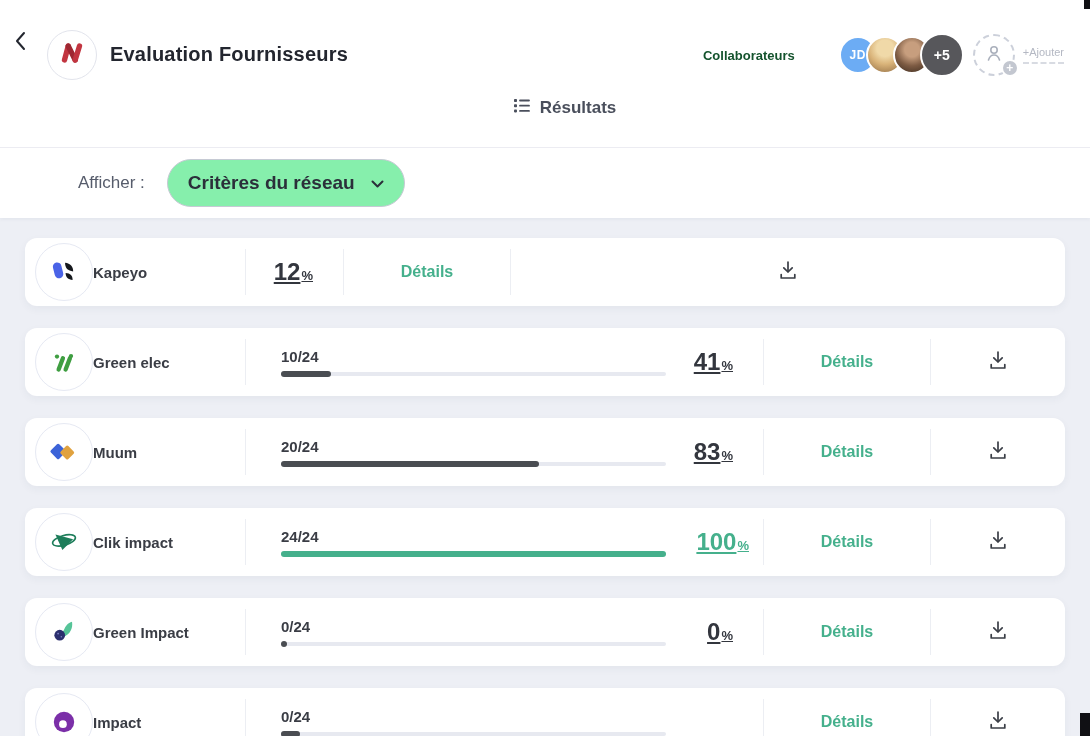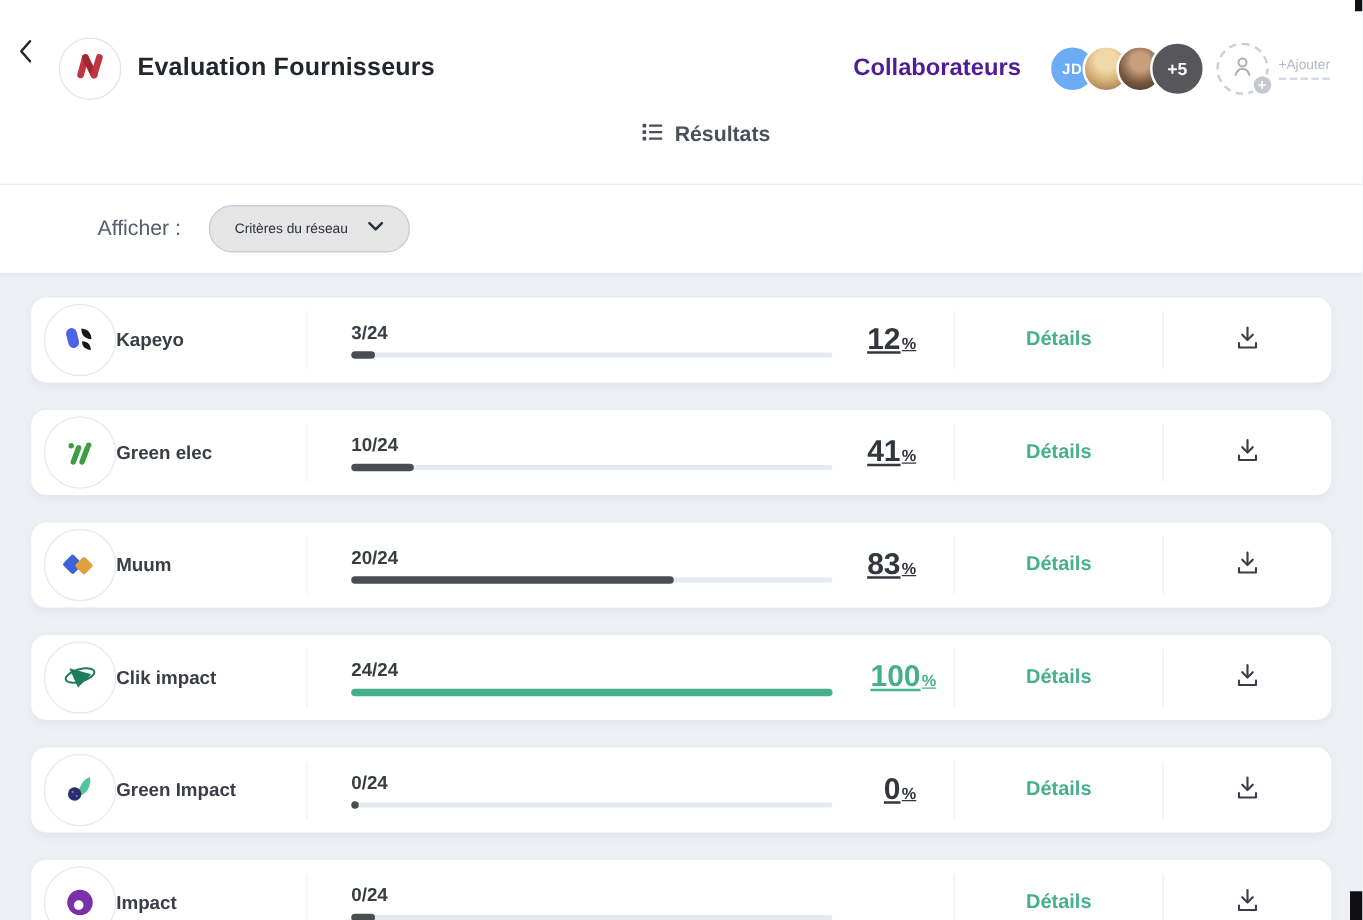--- a/index.html
+++ b/index.html
@@ -12,21 +12,21 @@
   }
   
   .header { height:96px; display:flex; align-items:center; justify-content:space-between;
             padding:14px 26px 0 8px; }
   .header-left { display:flex; align-items:flex-start; gap:13px; }
   .back-btn { width:26px; height:26px; display:flex; align-items:center; justify-content:center; cursor:pointer; }
   .app-logo { width:50px; height:50px; border-radius:50%; border:1px solid #e2e4ec;
               display:flex; align-items:center; justify-content:center; background:#fff; }
   .page-title { font-size:20px; font-weight:bold; letter-spacing:.2px; color:#23262f; }
   .header-right { display:flex; align-items:center; }
-  .collab-label { font-size:19px; font-weight:bold; color:#4c1d95; margin-right:22px; }
+  .collab-label { font-size:13px; font-weight:bold; color:#14532d; margin-right:44px; }
   .avatar-stack { display:flex; align-items:center; }
   .avatar { width:38px; height:38px; border-radius:50%; border:2px solid #fff; flex-shrink:0; }
   .avatar + .avatar { margin-left:-11px; }
   .avatar-jd { background:#6cacf4; color:#fff; font-size:12px; font-weight:bold;
                display:flex; align-items:center; justify-content:center; letter-spacing:.5px; }
   .avatar-photo-a { background: radial-gradient(circle at 50% 30%, #f0d9a8 0 28%, #d9b379 55%, #8f6b42 100%); }
   .avatar-photo-b { background: radial-gradient(circle at 50% 34%, #c79e7e 0 26%, #7d5b43 58%, #39291d 100%); }
   .avatar-overflow { width:44px; height:44px; background:#57575b; color:#fff; font-size:14px; font-weight:bold;
                      display:flex; align-items:center; justify-content:center; z-index:2; }
   .invite-circle { width:42px; height:42px; border:2px dashed #ccd0da; border-radius:50%;
@@ -41,23 +41,23 @@
           border-bottom:1px solid #ececf2;flex-direction:column; }
   .tab { position:relative; height:100%; display:flex; align-items:center; gap:9px;
          font-size:17px; font-weight:bold; color:#4a4f5c; cursor:pointer; }
   .tab.active { color:#22252e; }
   .tab.active::after { content:""; position:absolute; left:-17px; right:-9px; bottom:-1px;
                        height:5px; border-radius:3px; background:#45b08c; }
   
   .filterbar { height:70px; display:flex; align-items:center; gap:22px; padding-left:38px;
                background:#fff; box-shadow:0 2px 3px rgba(30,40,70,.04); position:relative; z-index:1; }
   .filter-label { font-size:17px; color:#565c6b;margin-left:40px; }
-  .filter-pill { display:flex; align-items:center; gap:16px; background:#e5e5e5;
+  .filter-pill { display:flex; align-items:center; gap:16px; background:#86efac;
                  border:1px solid #c6cad4; border-radius:24px; padding:12px 20px;
-                 font-size:11px; font-weight:normal; color:#2b2f3a; cursor:pointer; }
+                 font-size:19px; font-weight:bold; color:#2b2f3a; cursor:pointer; }
   
   .content { background:#edeff5; height:518px; padding:20px 25px; display:flex;
              flex-direction:column; gap:22px; overflow:hidden; }
   .row-card { background:#fff; border-radius:12px; min-height:68px; height:68px;
               display:flex; align-items:center; box-shadow:0 3px 8px rgba(40,50,80,.05); }
   .cell-identity { width:220px; display:flex; align-items:center; gap:0; padding-left:10px; }
   .logo-circle { width:58px; height:58px; border-radius:50%; border:1px solid #e6e9f3;
                  background:#fff; display:flex; align-items:center; justify-content:center; flex-shrink:0; }
   .supplier-name { font-size:15px; font-weight:bold; color:#3a3d45; }
   .v-divider { width:1px; height:46px; background:#eceef3; flex-shrink:0; }
@@ -170,26 +170,20 @@
       <div class="logo-circle">
           <svg width="28" height="28" viewBox="0 0 26 26">
       <rect x="3.5" y="4" width="8" height="15" rx="4" transform="rotate(-14 7.5 11.5)" fill="#4a63e7"></rect>
       <path d="M14 4.5 C19 5 21.5 8 21.5 12.5 C16.5 12 14 9.5 14 4.5 Z" fill="#15181d"></path>
       <path d="M14.5 14 C19 14.2 21 16.5 21 20.5 C16.8 20 14.5 18 14.5 14 Z" fill="#15181d"></path>
     </svg>
         </div>
       <span class="supplier-name">Kapeyo</span>
     </div>
     <div class="v-divider"></div>
-    <div class="cell-progress">
-      <div class="score-label">3/24</div>
-      <div class="bar-track">
-        <div class="bar-fill" style="width: 5%;"></div>
-      </div>
-    </div>
     <div class="cell-percent">
       <span class="percent-num">12</span>
       <span class="percent-suffix">%</span>
     </div>
     <div class="v-divider"></div>
     <div class="cell-details">
       <span class="details-link">Détails</span>
     </div>
     <div class="v-divider"></div>
     <div class="cell-download">

